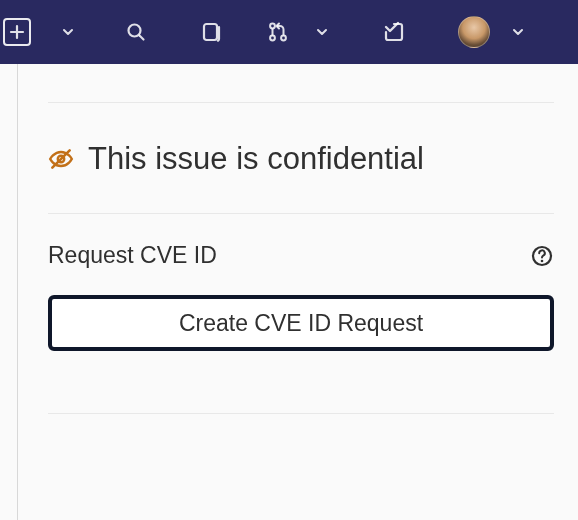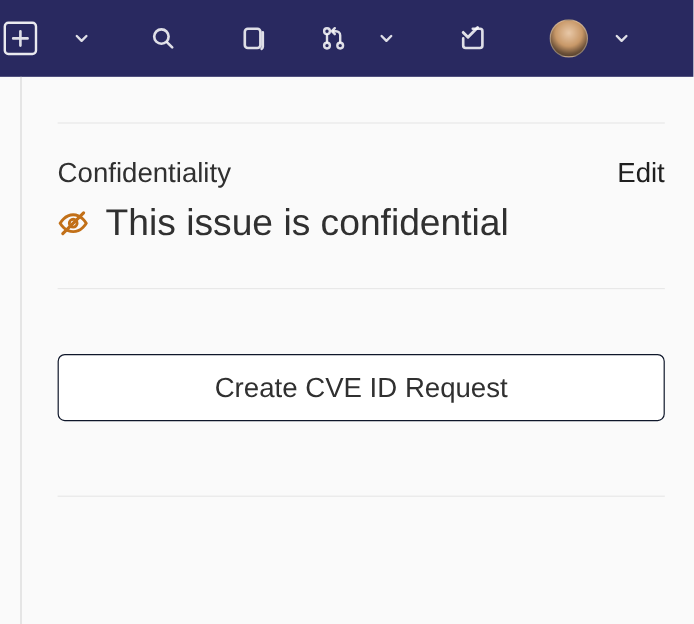--- a/index.html
+++ b/index.html
@@ -111,21 +111,21 @@
     justify-content:center;
   }
   .cve-btn {
     display: flex;
     align-items: center;
     justify-content: center;
     width: 100%;
     height: 56px;
     margin-top: 26px;
     background: #ffffff;
-    border: 1px solid #0f172a;
+    border: 4px solid #0f172a;
     border-radius: 6px;
     font-size: 23px;
     color: #303030;
     cursor: pointer;
   }
   .hr3 {
     border: none;
     border-top: 1px solid #e8e8e8;
     margin-top: 62px;
   }
@@ -193,37 +193,43 @@
       </svg>
   </div>
 </div>
 
 <div class="body-wrap">
   <div class="left-gutter"></div>
   <div class="panel">
     <hr class="hr">
 
     <div class="section">
-      <div class="row">
-        <span class="sec-title">Confidentiality</span>
-        <span class="edit-link">Edit</span>
-      </div>
       <div class="conf-msg">
         <svg width="26" height="26" viewBox="0 0 24 24">
           <path d="M2 12s3.5-6.5 10-6.5S22 12 22 12s-3.5 6.5-10 6.5S2 12 2 12z" stroke="currentColor" stroke-width="2.2" fill="none"></path>
           <circle cx="12" cy="12" r="3" stroke="currentColor" stroke-width="2.2" fill="none"></circle>
           <path d="M4 20L20 4" stroke="currentColor" stroke-width="2.4" stroke-linecap="round"></path>
         </svg>
         <span class="conf-text">This issue is confidential</span>
       </div>
     </div>
 
     <hr class="hr2">
 
     <div class="section">
+      <div class="row">
+        <span class="sec-title">Request CVE ID</span>
+        <span class="help-icon">
+          <svg width="24" height="24" viewBox="0 0 24 24">
+              <circle cx="12" cy="12" r="9" stroke="currentColor" stroke-width="2.2" fill="none"></circle>
+              <path d="M9.2 9.2a2.8 2.8 0 1 1 4 2.5c-.9.5-1.2 1-1.2 1.9" stroke="currentColor" stroke-width="2" fill="none" stroke-linecap="round"></path>
+              <circle cx="12" cy="17" r="1.3" fill="currentColor"></circle>
+            </svg>
+        </span>
+      </div>
       <button class="cve-btn">
         <span>Create CVE ID Request</span>
       </button>
     </div>
 
     <hr class="hr3">
   </div>
 </div>
 
 </body></html>

